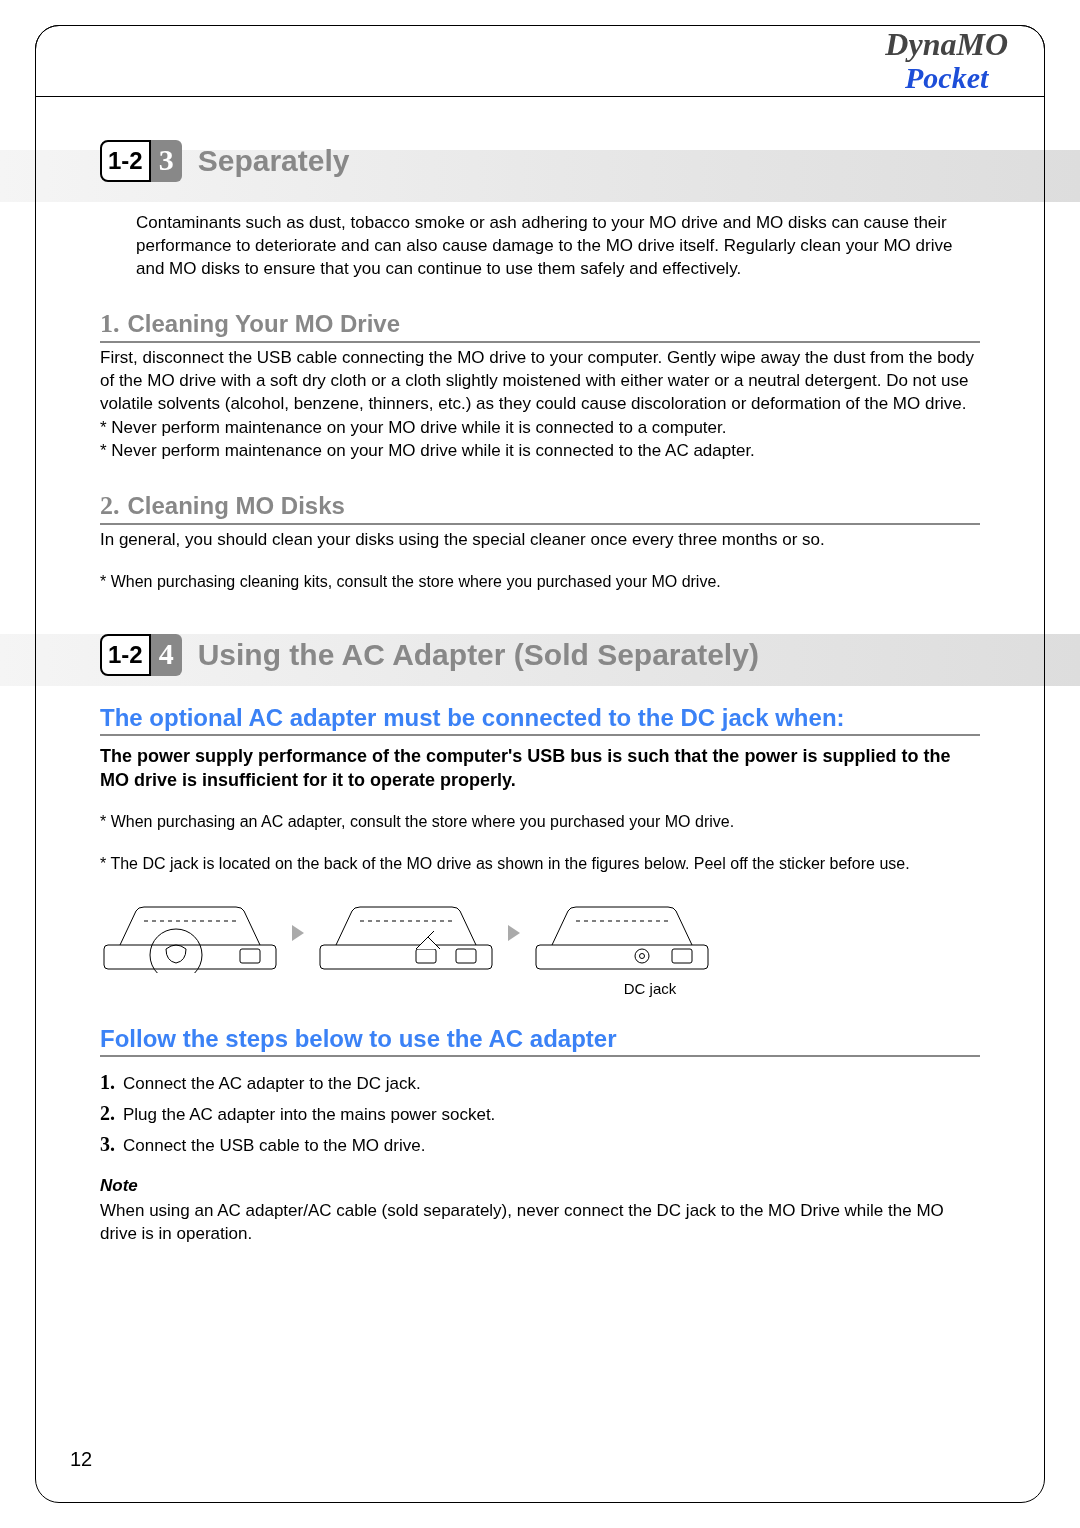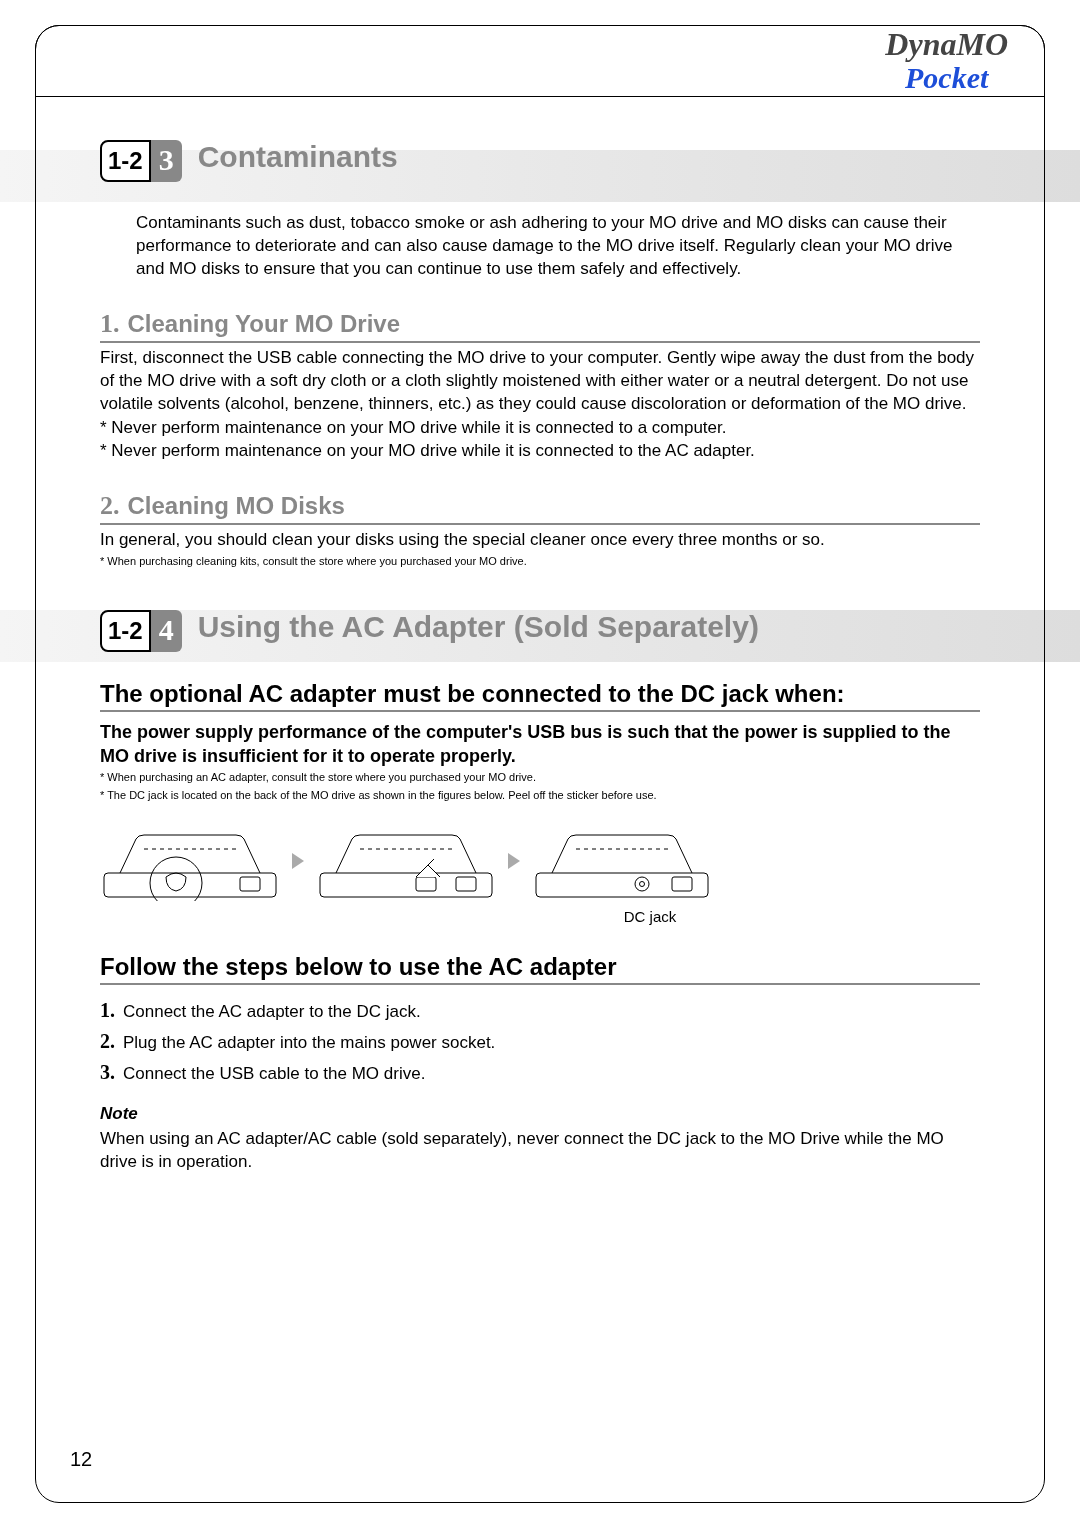--- a/index.html
+++ b/index.html
@@ -29,21 +29,21 @@
     padding-right: 36px;
   }
   .brand-stack { text-align: center; line-height: 1.05; }
   .brand-top { font-family: Georgia, 'Times New Roman', serif; font-style: italic; font-weight: 600; font-size: 32px; color: #444; }
   .brand-bot { font-family: Georgia, 'Times New Roman', serif; font-style: italic; font-weight: 600; font-size: 30px; color: #1d4ed8; }
   .content {
     position: absolute;
     top: 120px; left: 100px; right: 100px;
   }
   .section-badge {
-    display: flex; align-items: flex-start; gap: 16px;
+    display: flex; align-items: center; gap: 16px;
     margin-top: 20px;
   }
   .badge-frame {
     display: flex; align-items: center;
     height: 42px;
   }
   .badge-left {
     font-size: 24px; font-weight: bold;
     padding: 2px 6px;
     border: 2px solid #000;
@@ -72,30 +72,30 @@
   .body-text { font-size: 17px; line-height: 1.35; margin-top: 30px; margin-left: 36px; }
   .sub-heading {
     display: flex; align-items: baseline; gap: 8px;
     font-size: 24px; font-weight: bold; color: #888;
     border-bottom: 2px solid #888;
     margin-top: 28px; padding-bottom: 2px;
   }
   .sub-heading .num { font-family: Georgia, serif; font-size: 26px; }
   .sub-body { font-size: 17px; line-height: 1.35; margin-top: 4px; }
   .star-note { font-size: 17px; line-height: 1.4; }
-  .small-note { font-size: 11px; line-height: 1.4; margin-top: 2px;}
+  .small-note { font-size: 16px; line-height: 1.4; margin-top: 19px;}
   .bullet-note::before { content: "\25C6  "; font-size: 14px; }
   .tbl {
     width: 100%; border-collapse: collapse; margin-top: 14px;
   }
   .tbl th, .tbl td {
     border: 1px solid #000; padding: 10px 8px; text-align: center; font-size: 17px; font-weight: normal;
   }
   .sub-head-plain {
-    font-size: 24px; font-weight: bold; color: #000000;
+    font-size: 24px; font-weight: bold; color: #3b82f6;
     border-bottom: 2px solid #888;
     margin-top: 28px; padding-bottom: 2px;
   }
   .bold-para { font-size: 18px; font-weight: bold; line-height: 1.35; margin-top: 8px; }
   .diagram-row {
     display: flex; align-items: center; gap: 12px;
     margin-top: 18px;
   }
   .device-fig { width: 180px; }
   .arrow-r {
@@ -125,21 +125,21 @@
 
 <div class="content">
 
   <div style="position:relative;">
     <div class="section-bar" style="top:10px;"></div>
     <div class="section-badge">
       <div class="badge-frame">
         <div class="badge-left">1-2</div>
         <div class="badge-right">3</div>
       </div>
-      <div class="section-title">Contaminants</div>
+      <div class="section-title">Separately</div>
     </div>
   </div>
 
   <p class="body-text">Contaminants such as dust, tobacco smoke or ash adhering to your MO drive and MO disks can cause their performance to deteriorate and can also cause damage to the MO drive itself. Regularly clean your MO drive and MO disks to ensure that you can continue to use them safely and effectively.</p>
 
   <div class="sub-heading">
     <span class="num">1.</span>
     <span>Cleaning Your MO Drive</span>
   </div>
   <p class="sub-body">First, disconnect the USB cable connecting the MO drive to your computer. Gently wipe away the dust from the body of the MO drive with a soft dry cloth or a cloth slightly moistened with either water or a neutral detergent. Do not use volatile solvents (alcohol, benzene, thinners, etc.) as they could cause discoloration or deformation of the MO drive.</p>

